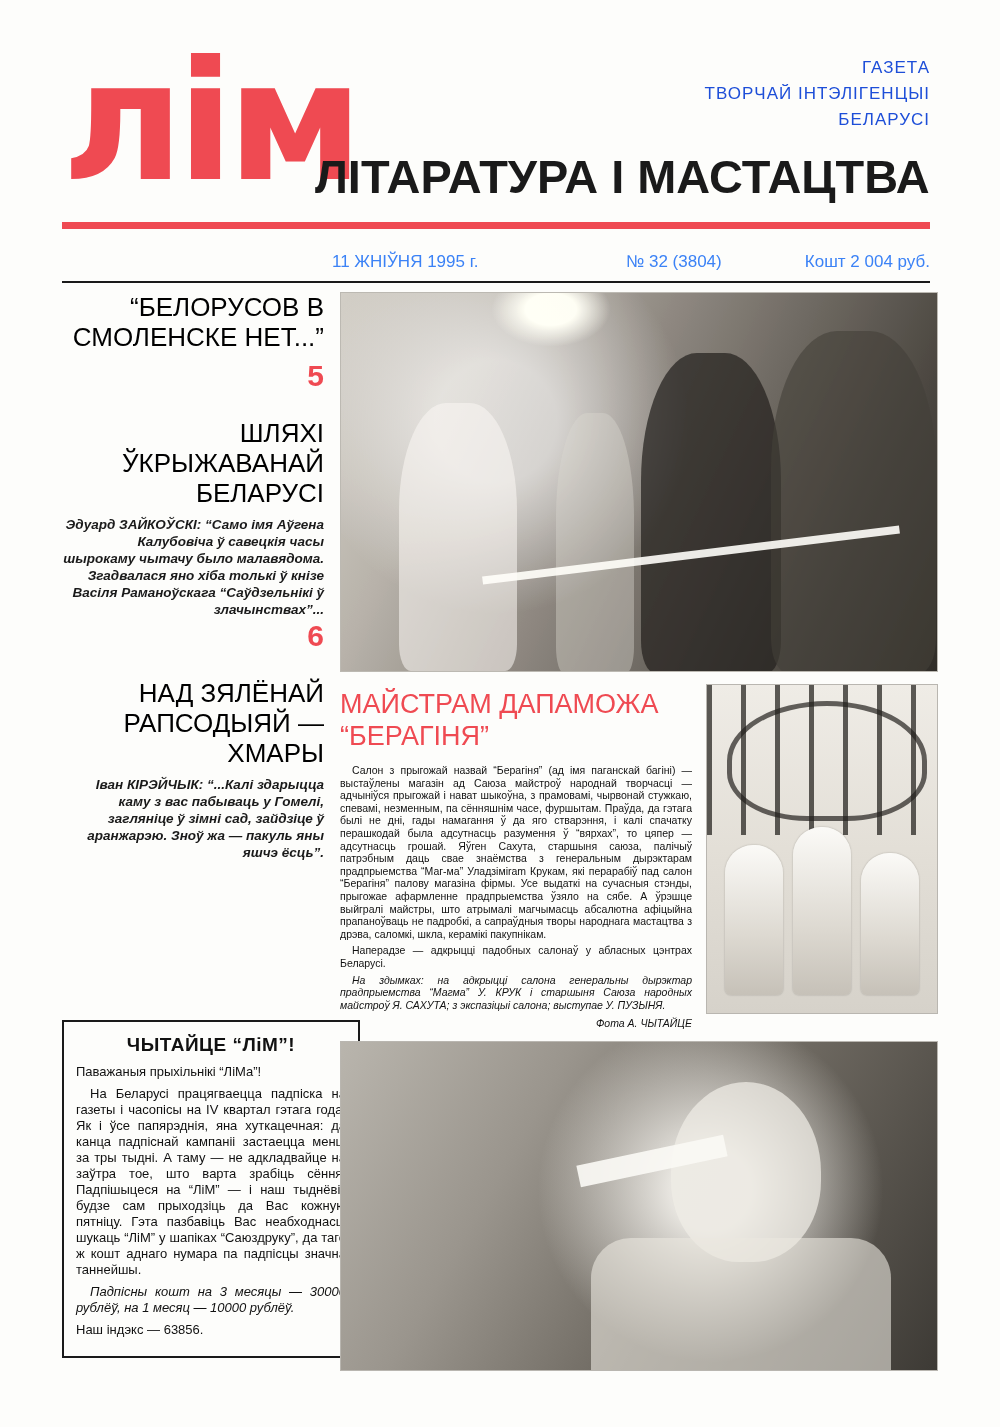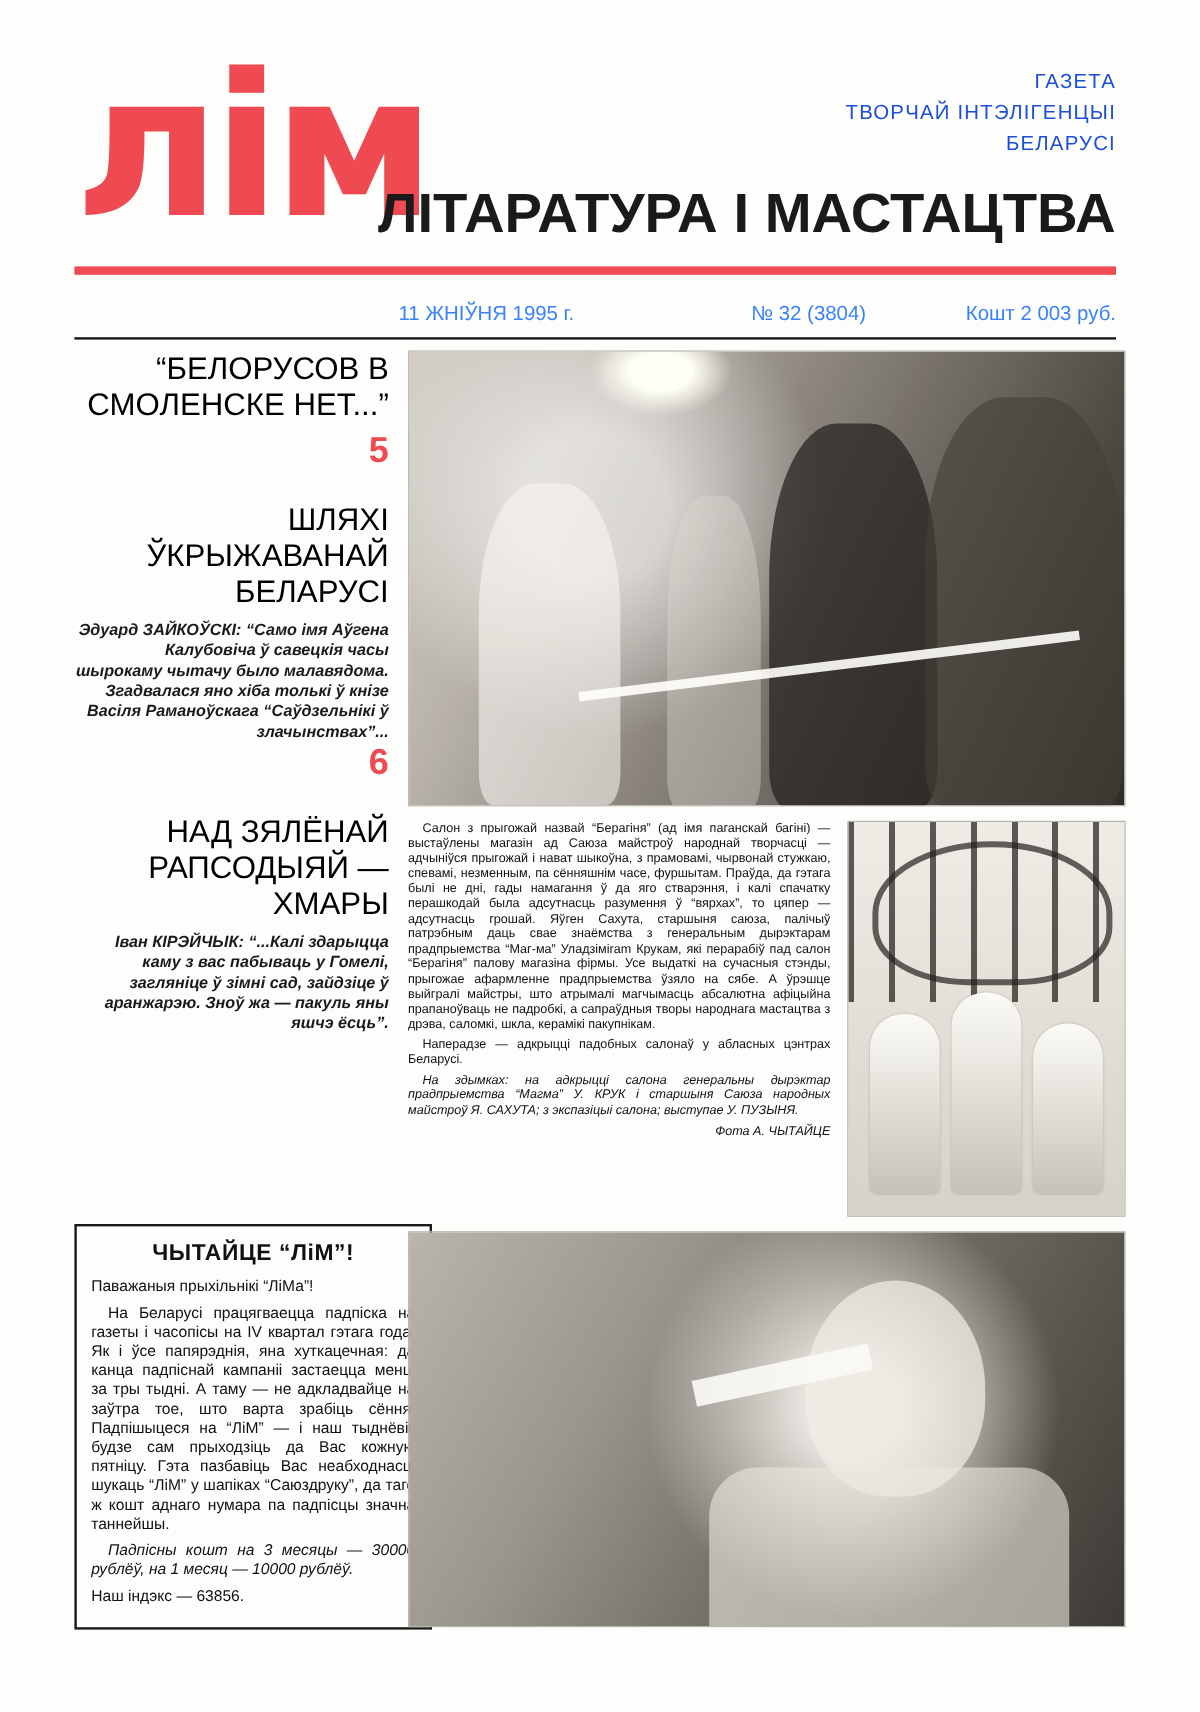--- a/index.html
+++ b/index.html
@@ -298,21 +298,21 @@
       <div>ТВОРЧАЙ ІНТЭЛІГЕНЦЫІ</div>
       <div>БЕЛАРУСІ</div>
     </div>
     <div class="masthead-title">ЛІТАРАТУРА І МАСТАЦТВА</div>
     <div class="rule-red"></div>
   </div>
 
   <div class="infobar">
     <span class="date">11 ЖНІЎНЯ 1995 г.</span>
     <span class="issue">№ 32 (3804)</span>
-    <span class="price">Кошт 2 003 руб.</span>
+    <span class="price">Кошт 2 004 руб.</span>
   </div>
   <div class="rule-thin"></div>
 
   <div class="left-col">
 
     <div class="teaser">
       <div class="teaser-head quoted">“БЕЛОРУСОВ В СМОЛЕНСКЕ НЕТ...”</div>
       <div class="teaser-page">5</div>
     </div>
 
@@ -344,20 +344,21 @@
       <div class="fig f1"></div>
       <div class="fig f4"></div>
       <div class="fig f2"></div>
       <div class="fig f3"></div>
       <div class="ribbon"></div>
     </div>
 
     <div class="mid-row">
 
       <div class="article">
+        <div class="article-title">МАЙСТРАМ ДАПАМОЖА “БЕРАГІНЯ”</div>
         <div class="article-body">
           <p>Салон з прыгожай назвай “Берагіня” (ад імя паганскай багіні) — выстаўлены магазін ад Саюза майстроў народнай творчасці — адчыніўся прыгожай і нават шыкоўна, з прамовамі, чырвонай стужкаю, спевамі, незменным, па сённяшнім часе, фуршытам. Праўда, да гэтага былі не дні, гады намагання ў да яго стварэння, і калі спачатку перашкодай была адсутнасць разумення ў “вярхах”, то цяпер — адсутнасць грошай. Яўген Сахута, старшыня саюза, палічыў патрэбным даць свае знаёмства з генеральным дырэктарам прадпрыемства “Маг-ма” Уладзіміram Крукам, які перарабіў пад салон “Берагіня” палову магазіна фірмы. Усе выдаткі на сучасныя стэнды, прыгожае афармленне прадпрыемства ўзяло на сябе. А ўрэшце выйгралі майстры, што атрымалі магчымасць абсалютна афіцыйна прапаноўваць не падробкі, а сапраўдныя творы народнага мастацтва з дрэва, саломкі, шкла, керамікі пакупнікам.</p>
           <p>Наперадзе — адкрыцці падобных салонаў у абласных цэнтрах Беларусі.</p>
           <p class="italic">На здымках: на адкрыцці салона генеральны дырэктар прадпрыемства “Магма” У. КРУК і старшыня Саюза народных майстроў Я. САХУТА; з экспазіцыі салона; выступае У. ПУЗЫНЯ.</p>
         </div>
         <div class="credit">Фота А. ЧЫТАЙЦЕ</div>
       </div>
 
       <div class="photo photo-dolls">
         <div class="grille"></div>

